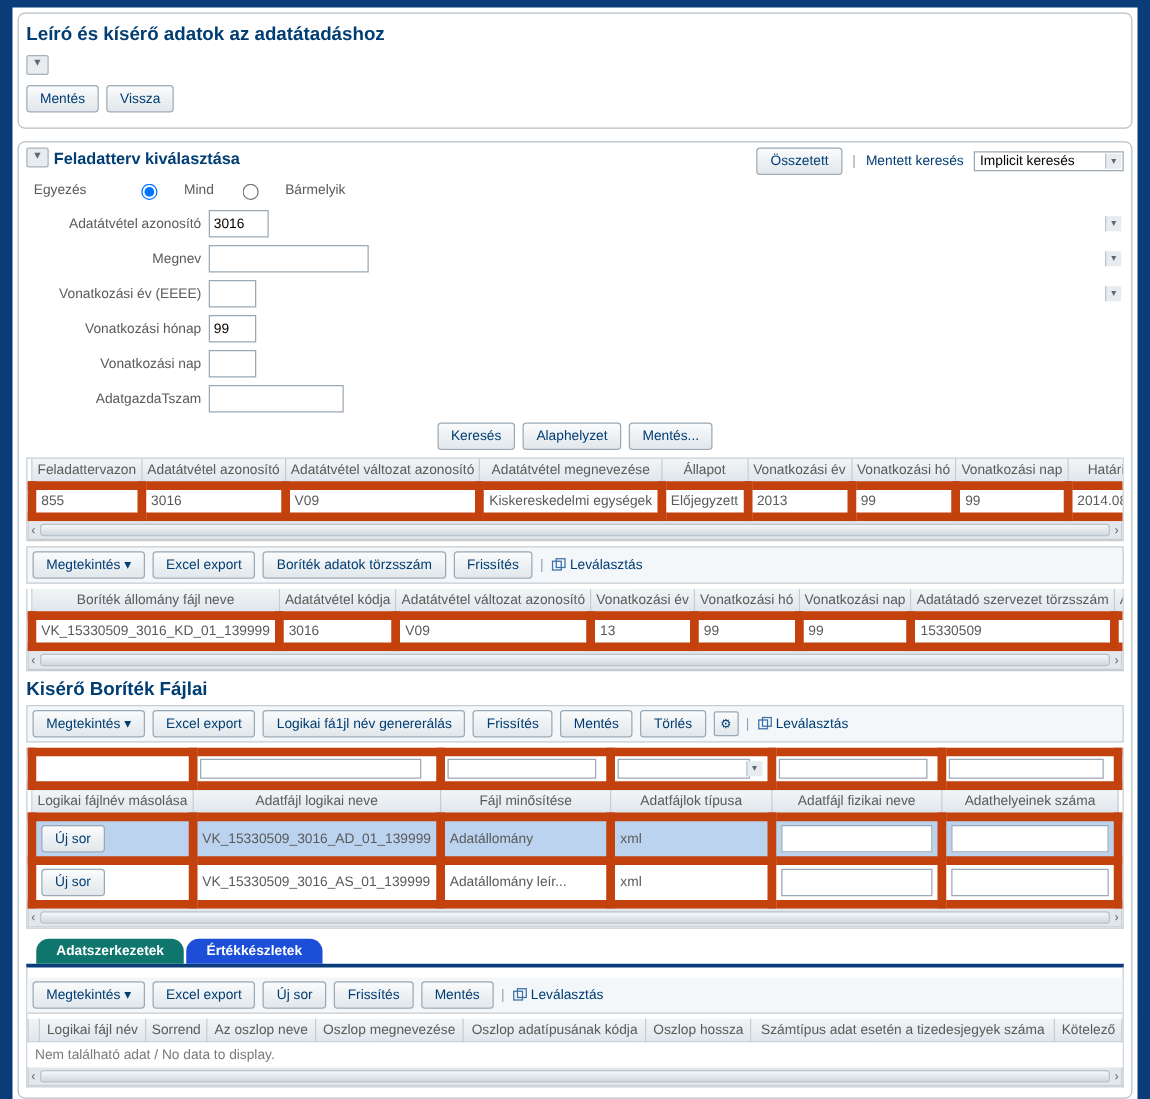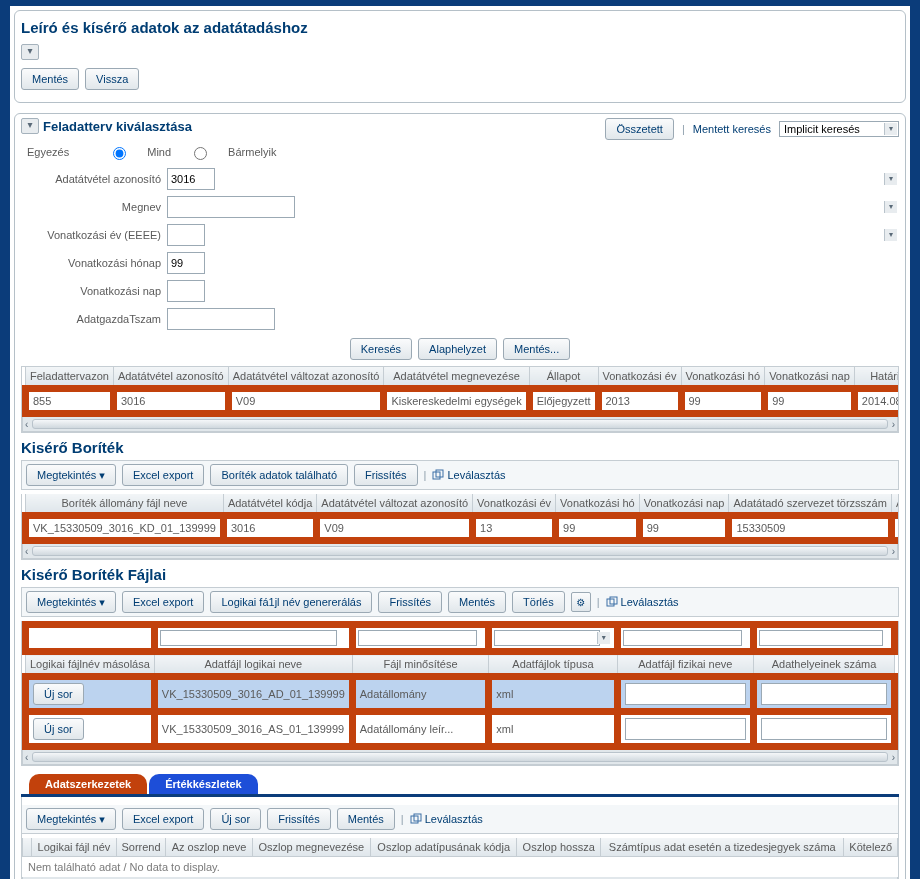--- a/index.html
+++ b/index.html
@@ -32,21 +32,21 @@
 .grid td{border:7px solid #c2410c;padding:3px 4px;white-space:nowrap}
 .grid tr.sel td{background:#bcd3ef}
 .hscroll{display:flex;align-items:center;justify-content:space-between;background:#e1e7eb;border:1px solid #c5cdd3;border-top:none;height:14px;padding:0 2px;font-size:10px;color:#5a6a78}
 .hscroll .thumb{flex:1;height:8px;background:linear-gradient(#f5f7f9,#d0d8de);margin:0 4px;border:1px solid #b9c3cb;border-radius:3px}
 .filter-row td{padding:2px}
 .filter-row input{width:100%;box-sizing:border-box;border:1px solid #9ba9b4;padding:2px;font-size:11px}
 
 .tabs{position:relative;margin-top:8px}
 .tab-bar{display:flex;gap:0;border-bottom:3px solid #0b3c7a;padding-left:8px}
 .tab{padding:4px 16px;border-top-left-radius:10px;border-top-right-radius:10px;font-size:11px;font-weight:bold;cursor:pointer;margin-right:2px}
-.tab.active{background:#c2410c;color:#fff}
+.tab.active{background:#0f766e;color:#fff}
 .tab.inactive{background:#1d4ed8;color:#fff}
 .tab-body{border:1px solid #c5cdd3;border-top:none;padding:4px 0 0}
 
 .iconbtn{width:18px;height:18px;border:1px solid #9ba9b4;background:linear-gradient(#fafbfc,#e1e7eb);border-radius:2px;display:inline-flex;align-items:center;justify-content:center;font-size:10px;color:#003d73;cursor:pointer}
 .detach{display:inline-flex;align-items:center;gap:3px;color:#003d73}
 .detach svg{width:12px;height:12px}
 
 .small-input{border:1px solid #9ba9b4;padding:2px;height:16px;font-size:11px}
 .nodata{padding:4px 6px;color:#7a7a7a;background:#fff}
 .w40{width:40px}.w100{width:100px}.w120{width:120px}
@@ -154,25 +154,24 @@
             </tr>
           </tbody>
       </table>
       <div class="hscroll">
           <span>‹</span>
           <div class="thumb"></div>
           <span>›</span>
         </div>
     </div>
 
-    <div class="sub-title">Kisérő Boríték</div>
     <div class="toolbar-row" style="border:1px solid #c5cdd3;background:#f4f7f9;padding:3px 4px">
       <span class="btn">Megtekintés ▾</span>
       <span class="btn">Excel export</span>
-      <span class="btn">Boríték adatok található</span>
+      <span class="btn">Boríték adatok törzsszám</span>
       <span class="btn">Frissítés</span>
       <span class="pipe">|</span>
       <span class="detach">
         <svg viewBox="0 0 12 12">
             <rect x="1" y="3" width="7" height="7" fill="none" stroke="#3a6ea5"></rect>
             <rect x="4" y="1" width="7" height="7" fill="none" stroke="#3a6ea5"></rect>
           </svg>
         <span>Leválasztás</span>
       </span>
     </div>

